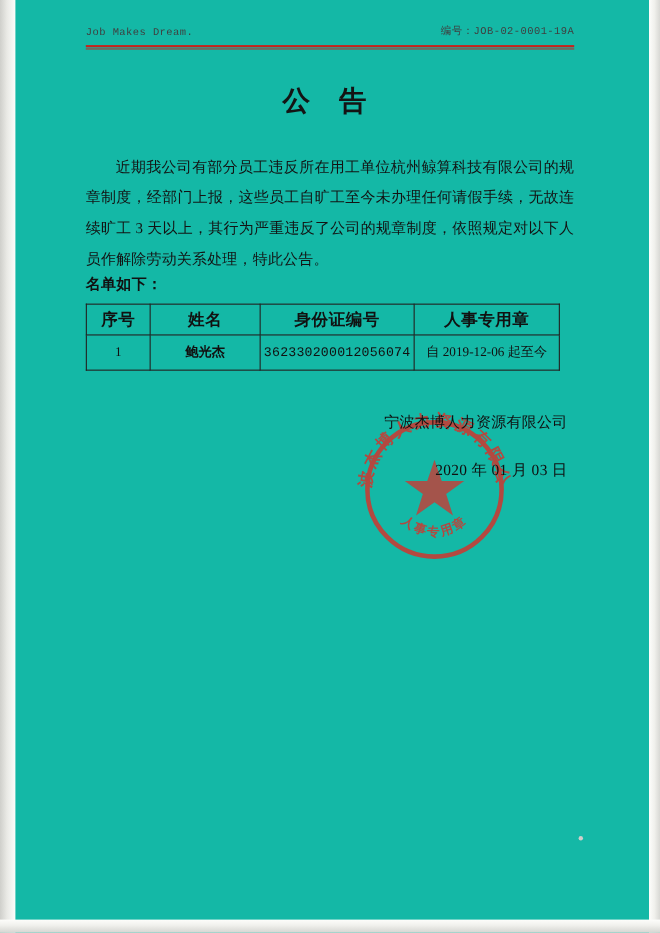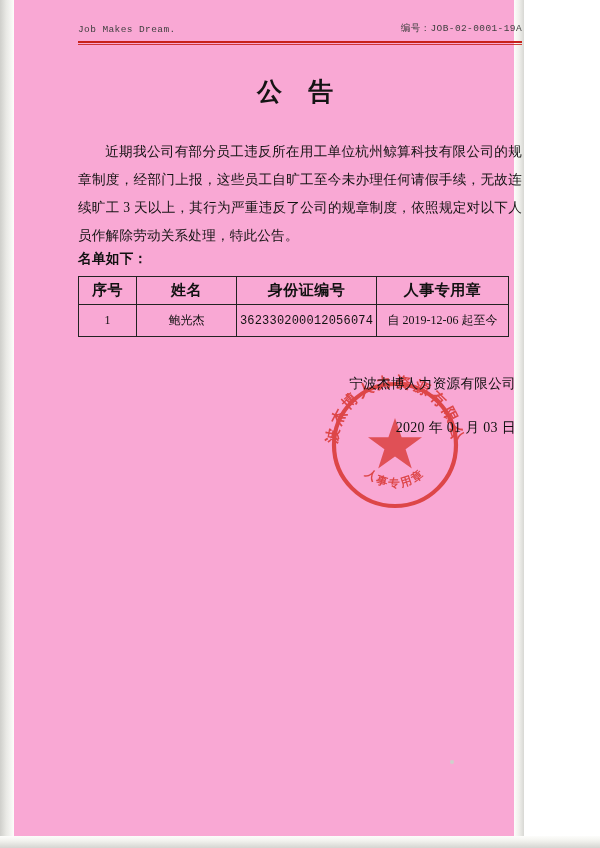--- a/index.html
+++ b/index.html
@@ -8,23 +8,23 @@
   }
   body {
     width: 600px;
     height: 848px;
     background: #ffffff;
     font-family: "Liberation Serif", serif;
     overflow: hidden;
   }
   .page {
     position: relative;
-    width: 524px;
+    width: 600px;
     height: 848px;
-    background: #f9a8d4;
+    background: #14b8a6;
     box-sizing: border-box;
   }
   
   .edge-left {
     position: absolute;
     left: 0; top: 0;
     width: 14px; height: 848px;
     background: linear-gradient(to right, #cfcfcb 0%, #e9e9e5 45%, #fdfdfb 100%);
   }
   .edge-right {
@@ -118,21 +118,21 @@
     font-size: 15px;
     font-weight: bold;
     height: 25px;
     letter-spacing: 0.5px;
   }
   table.namelist td {
     font-size: 12px;
     height: 29px;
   }
   td.c-idx { font-size: 11.5px; }
-  td.c-name { font-weight: normal; font-size: 13px; }
+  td.c-name { font-weight: bold; font-size: 13px; }
   td.c-id { font-family: Liberation Mono, monospace; font-size: 12.5px; letter-spacing: 0.2px; }
   td.c-date { font-size: 12px; }
   
   .sign-block {
     margin-top: 38px;
     text-align: right;
     padding-right: 6px;
     position: relative;
     z-index: 3;
   }

